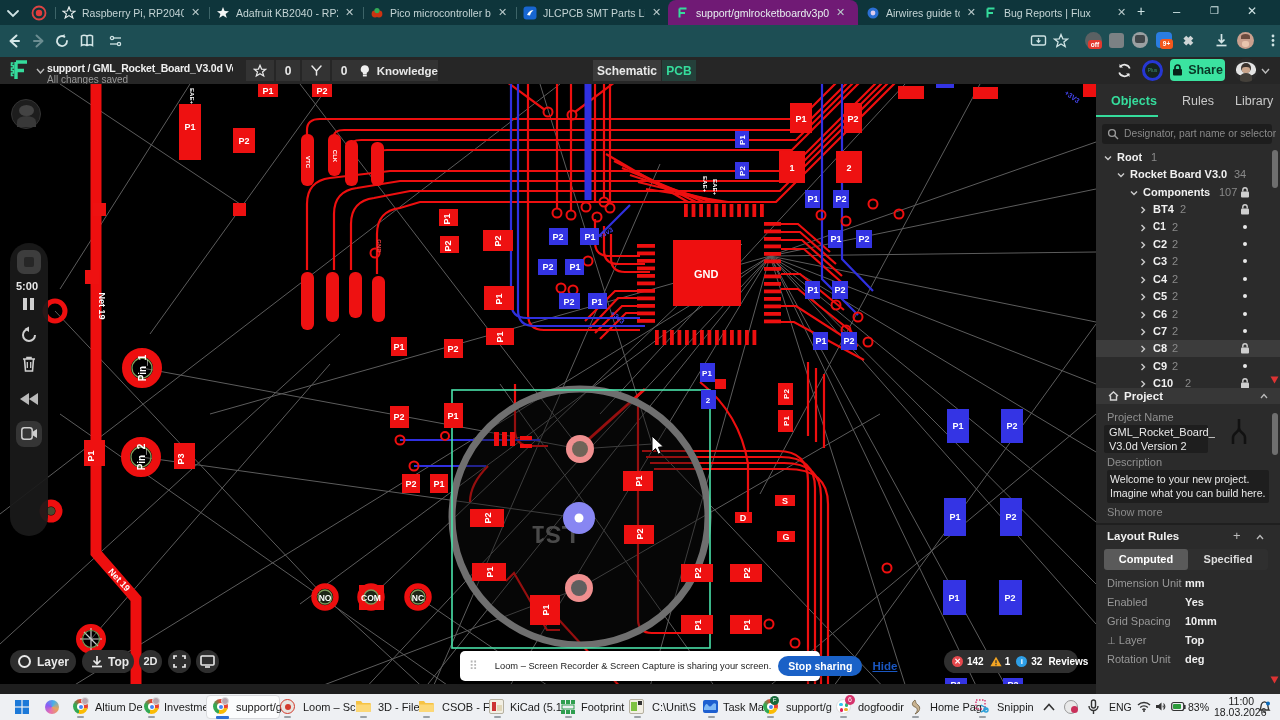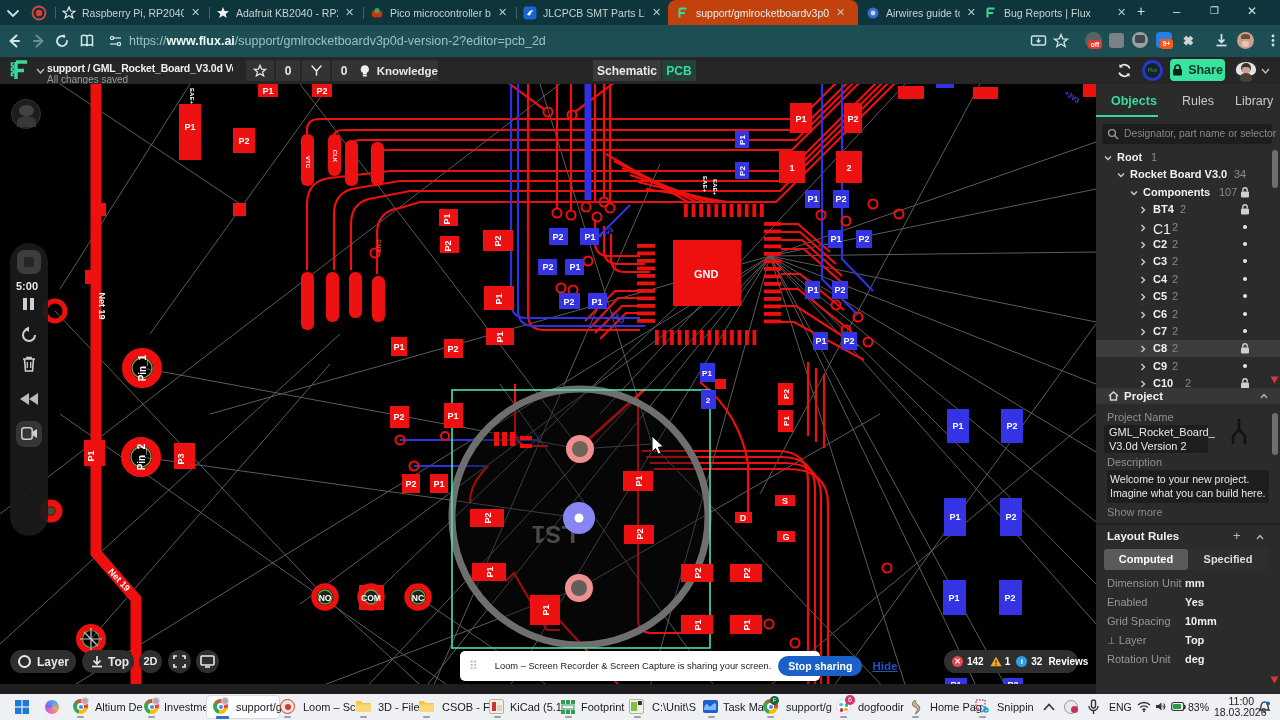--- a/index.html
+++ b/index.html
@@ -65,21 +65,21 @@
     </div>
     <div class="tabsep" style="left:516px"></div>
     <div class="tab" style="left:519px;width:148px">
       <svg class="fav" style="margin-left:4px" viewBox="0 0 14 14">
           <rect x="0.5" y="0.5" width="13" height="13" rx="3" fill="#1766d2"></rect>
           <path d="M4 9 Q7 3.5 10.5 4.5 Q8 5.5 7 9.5 Z" fill="#fff"></path>
         </svg>
       <span class="ttl" style="width:102px">JLCPCB SMT Parts Library &amp;</span>
         <span class="x">✕</span>
     </div>
-    <div class="tab" style="left:668px;width:190px;background:#c2410c;border-radius:8px 8px 0 0;color:#e8f1f1">
+    <div class="tab" style="left:668px;width:190px;background:#701a75;border-radius:8px 8px 0 0;color:#e8f1f1">
       <svg class="fav" style="margin-left:8px" viewBox="0 0 14 14">
           <path d="M3.5 2.5 H10.5 M3.5 2.5 V11.5 M3.5 7 H9" stroke="#35dc9c" stroke-width="2" fill="none"></path>
         </svg>
       <span class="ttl" style="width:133px">support/gmlrocketboardv3p0</span>
         <span class="x">✕</span>
     </div>
     <div class="tab" style="left:862px;width:114px">
       <svg class="fav" style="margin-left:4px" viewBox="0 0 14 14">
           <circle cx="7" cy="7" r="5.5" fill="#2b6fd4"></circle>
           <circle cx="7" cy="7" r="2.4" fill="#dce"></circle>
@@ -114,21 +114,20 @@
       </svg>
     <svg class="abs" style="left:79px;top:8px" width="16" height="16" viewBox="0 0 16 16">
         <path d="M8 3 C6 2 4 2 2.5 3 V12.5 C4 11.5 6 11.5 8 12.5 C10 11.5 12 11.5 13.5 12.5 V3 C12 2 10 2 8 3 V12" stroke="#d5e6e7" stroke-width="1.5" fill="none"></path>
       </svg>
     <svg class="abs" style="left:108px;top:9px" width="15" height="14" viewBox="0 0 15 14">
         <circle cx="4" cy="4" r="1.6" fill="none" stroke="#cfe3e4" stroke-width="1.3"></circle>
         <path d="M6 4 H13" stroke="#cfe3e4" stroke-width="1.3"></path>
         <circle cx="11" cy="10" r="1.6" fill="none" stroke="#cfe3e4" stroke-width="1.3"></circle>
         <path d="M2 10 H9" stroke="#cfe3e4" stroke-width="1.3"></path>
       </svg>
-    <div class="abs" style="left:129px;top:9px;font-size:12.5px;color:#9fc0c3">https://<span style="color:#eef6f6;font-weight:bold">www.flux.ai</span>/support/gmlrocketboardv3p0d-version-2?editor=pcb_2d</div>
     <svg class="abs" style="left:1030px;top:8px" width="17" height="16" viewBox="0 0 17 16">
         <rect x="1.5" y="3" width="14" height="9" rx="1.5" fill="none" stroke="#cfe3e4" stroke-width="1.4"></rect>
         <path d="M8.5 5 V9 M6.6 7.4 L8.5 9.3 L10.4 7.4" stroke="#cfe3e4" stroke-width="1.3" fill="none"></path>
       </svg>
     <svg class="abs" style="left:1053px;top:8px" width="16" height="16" viewBox="0 0 16 16">
         <path d="M8 1.5 L9.8 5.8 L14.5 6.1 L10.9 9.1 L12.2 13.6 L8 11 L3.8 13.6 L5.1 9.1 L1.5 6.1 L6.2 5.8 Z" fill="none" stroke="#cfe3e4" stroke-width="1.3"></path>
       </svg>
     <div class="abs" style="left:1085px;top:7px;width:17px;height:17px;border-radius:50%;background:#5b6163"></div>
     <div class="abs" style="left:1088px;top:15px;width:14px;height:9px;border-radius:3px;background:#e4392e;color:#fff;font-size:6.5px;text-align:center;line-height:9px;font-weight:bold">off</div>
     <div class="abs" style="left:1109px;top:8px;width:15px;height:15px;border-radius:3px;background:#7b8184"></div>
@@ -727,21 +726,21 @@
           <span style="position:absolute;left:84px;top:2px;color:#8a8a8a;font-size:11px">2</span>
           <svg style="position:absolute;left:144px;top:3px" width="10" height="11" viewBox="0 0 10 11">
             <rect x="1" y="4.5" width="8" height="6" rx="1" fill="#cfcfcf"></rect>
             <path d="M2.8 4.5 V3 a2.2 2.2 0 0 1 4.4 0 V4.5" stroke="#cfcfcf" stroke-width="1.4" fill="none"></path>
           </svg>
         </div>
         <div style="position:absolute;left:0;top:69.6px;width:184px;height:17px;">
           <svg style="position:absolute;left:44px;top:5px" width="6" height="8" viewBox="0 0 6 8">
             <path d="M1.5 1 L4.5 4 L1.5 7" stroke="#ccc" stroke-width="1.4" fill="none"></path>
           </svg>
-          <span style="position:absolute;left:57px;top:2px;color:#f0f0f0;font-size:14px;font-weight:normal">C1</span>
+          <span style="position:absolute;left:57px;top:2px;color:#f0f0f0;font-size:10px;font-weight:bold">C1</span>
           <span style="position:absolute;left:76px;top:2px;color:#8a8a8a;font-size:11px">2</span>
           <span style="position:absolute;left:147px;top:6px;width:4px;height:4px;border-radius:50%;background:#e9e9e9"></span>
         </div>
         <div style="position:absolute;left:0;top:87px;width:184px;height:17px;">
           <svg style="position:absolute;left:44px;top:5px" width="6" height="8" viewBox="0 0 6 8">
             <path d="M1.5 1 L4.5 4 L1.5 7" stroke="#ccc" stroke-width="1.4" fill="none"></path>
           </svg>
           <span style="position:absolute;left:57px;top:2px;color:#f0f0f0;font-size:11px;font-weight:bold">C2</span>
           <span style="position:absolute;left:76px;top:2px;color:#8a8a8a;font-size:11px">2</span>
           <span style="position:absolute;left:147px;top:6px;width:4px;height:4px;border-radius:50%;background:#e9e9e9"></span>

